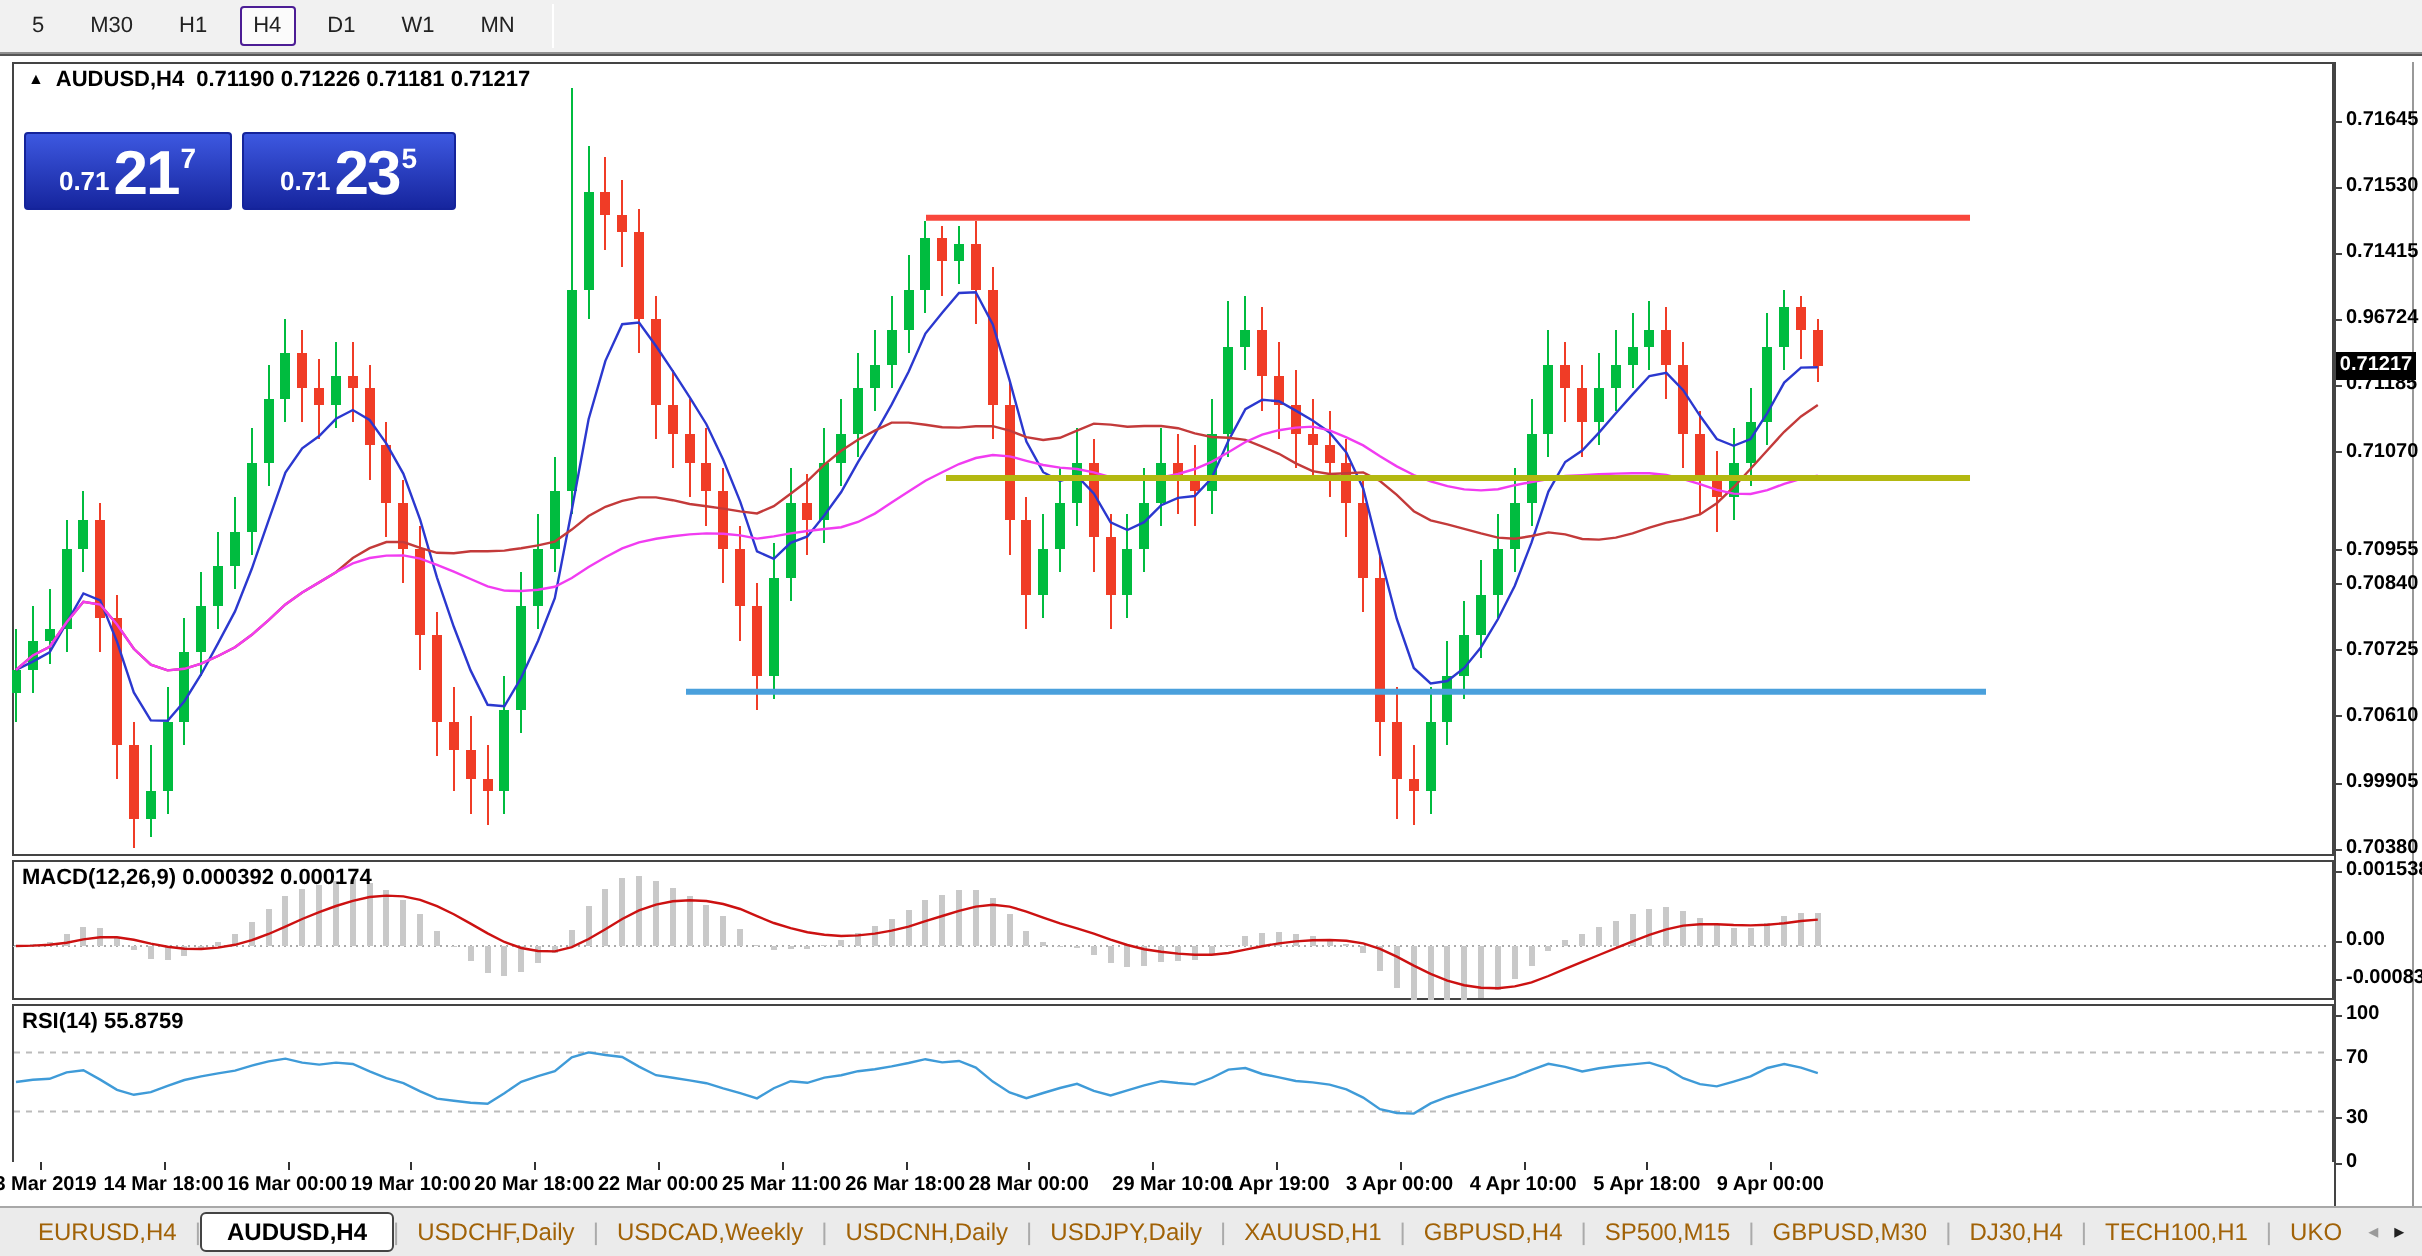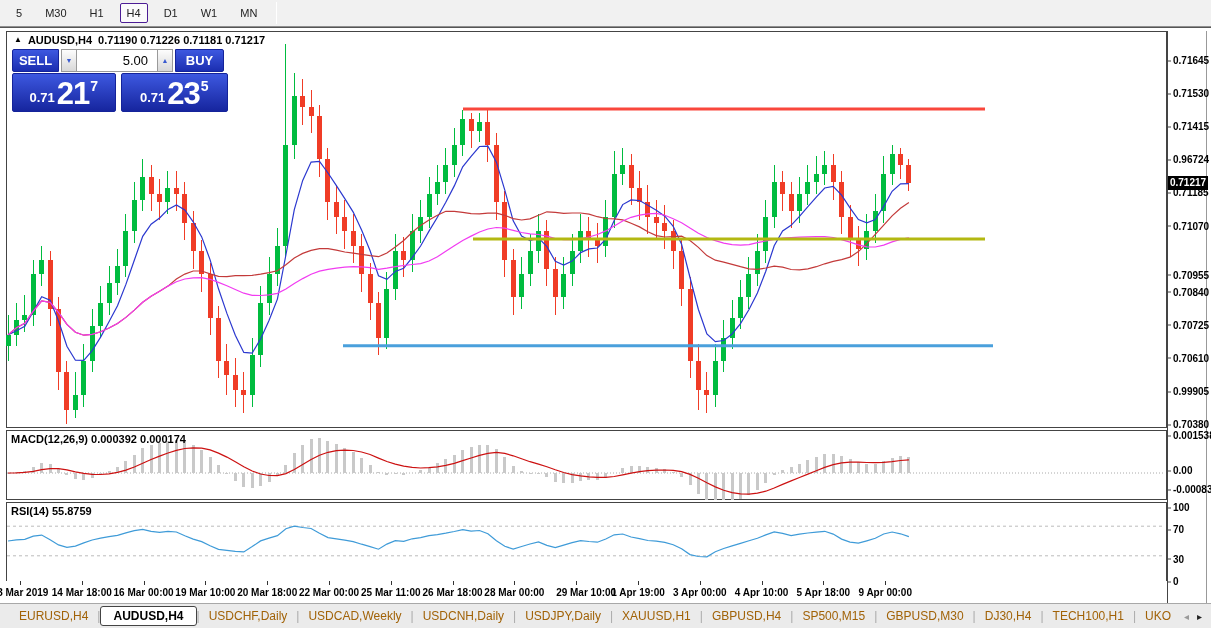--- a/index.html
+++ b/index.html
@@ -32,21 +32,21 @@
   #oneclick { position:absolute; left:12px; top:21px; width:216px; }
   .oc-row1 { display:flex; height:23px; }
   .oc-btn { background:linear-gradient(#3d58e0,#1b2eb0); color:#fff; border:1px solid #14239a;
     font-size:13px; font-weight:bold; display:flex; align-items:center; justify-content:center; }
   #sell-btn { width:47px; border-radius:2px 0 0 2px; margin-right:2px; }
   #buy-btn  { width:49px; border-radius:0 2px 2px 0; margin-left:2px; }
   .spin-btn { width:16px; background:linear-gradient(#fdfdfd,#d8d8d8); border:1px solid #9a9a9a;
     color:#3b5bd0; font-size:7px; display:flex; align-items:center; justify-content:center; }
   #vol-input { width:80px; border:1px solid #9a9a9a; border-left:none; border-right:none;
     text-align:right; padding-right:9px; font-size:13px; font-family:"Liberation Sans",sans-serif; }
-  .oc-row2 { display:flex; margin-top:1px; gap:5px; }
+  .oc-row2 { display:flex; margin-top:17px; gap:5px; }
   .quote-panel { background:linear-gradient(#3d58e0,#16259e); color:#fff; border:1px solid #14239a;
     height:39px; display:flex; align-items:flex-end; justify-content:center; border-radius:2px;
     padding-bottom:3px; }
   #bid-panel { width:106px; } #ask-panel { width:110px; }
   .q-small { font-size:13px; font-weight:bold; margin-right:2px; margin-bottom:3px; }
   .q-big { font-size:31px; font-weight:bold; line-height:0.9; letter-spacing:-1px; }
   .q-sup { font-size:14px; font-weight:bold; margin-left:1px; margin-bottom:14px; }
 
   
   #price-axis { position:absolute; left:1167px; top:3px; width:40px; height:572px;
@@ -439,31 +439,20 @@
         <polyline points="2.0,39.0 10.4,37.9 18.8,37.4 27.3,34.2 35.7,33.1 44.1,37.8 52.5,42.9 60.9,45.4 69.4,44.1 77.8,40.9 86.2,38.0 94.6,36.2 103.0,34.7 111.5,33.3 119.9,30.8 128.3,28.7 136.7,27.3 145.1,29.3 153.6,30.3 162.0,29.3 170.4,30.0 178.8,33.7 187.2,37.1 195.7,39.6 204.1,43.7 212.5,47.3 220.9,48.4 229.3,49.4 237.8,49.9 246.2,44.6 254.6,38.9 263.0,36.1 271.4,33.6 279.9,26.7 288.3,24.2 296.7,25.5 305.1,26.5 313.5,31.3 322.0,35.6 330.4,36.9 338.8,38.2 347.2,39.6 355.6,42.2 364.1,44.6 372.5,47.2 380.9,42.1 389.3,38.6 397.7,39.4 406.2,36.8 414.6,35.6 423.0,33.6 431.4,32.6 439.8,31.2 448.3,29.5 456.7,27.6 465.1,29.2 473.5,28.5 481.9,31.8 490.4,38.8 498.8,44.2 507.2,47.1 515.6,44.5 524.0,42.0 532.5,39.9 540.9,43.4 549.3,45.7 557.7,43.2 566.1,40.7 574.6,38.6 583.0,39.5 591.4,40.2 599.8,37.0 608.2,32.8 616.7,32.0 625.1,35.0 633.5,36.7 641.9,38.5 650.3,39.2 658.8,40.3 667.2,42.7 675.6,46.8 684.0,52.6 692.4,54.5 700.9,54.8 709.3,49.7 717.7,46.5 726.1,43.9 734.5,41.4 743.0,38.8 751.4,36.3 759.8,32.9 768.2,29.9 776.6,31.4 785.1,33.7 793.5,32.1 801.9,31.0 810.3,30.2 818.7,29.3 827.2,32.1 835.6,37.1 844.0,40.1 852.4,41.2 860.8,38.8 869.3,36.2 877.7,32.0 886.1,30.0 894.5,31.8 902.9,34.6" fill="none" stroke="#3f9bd8" stroke-width="1.2"></polyline>
       </svg>
 
     <div id="chart-header" class="panel-label">
       <span class="tri">▲</span>
       <span>AUDUSD,H4</span>
       <span>0.71190 0.71226 0.71181 0.71217</span>
     </div>
 
     <div id="oneclick">
-      <div class="oc-row1">
-        <div class="oc-btn" id="sell-btn">SELL</div>
-        <div class="spin-btn">
-          <span>▼</span>
-        </div>
-        <input id="vol-input" value="5.00" style="">
-        <div class="spin-btn">
-          <span>▲</span>
-        </div>
-        <div class="oc-btn" id="buy-btn">BUY</div>
-      </div>
       <div class="oc-row2">
         <div class="quote-panel" id="bid-panel">
           <span class="q-small">0.71</span>
           <span class="q-big">21</span>
           <span class="q-sup">7</span>
         </div>
         <div class="quote-panel" id="ask-panel">
           <span class="q-small">0.71</span>
           <span class="q-big">23</span>
           <span class="q-sup">5</span>

